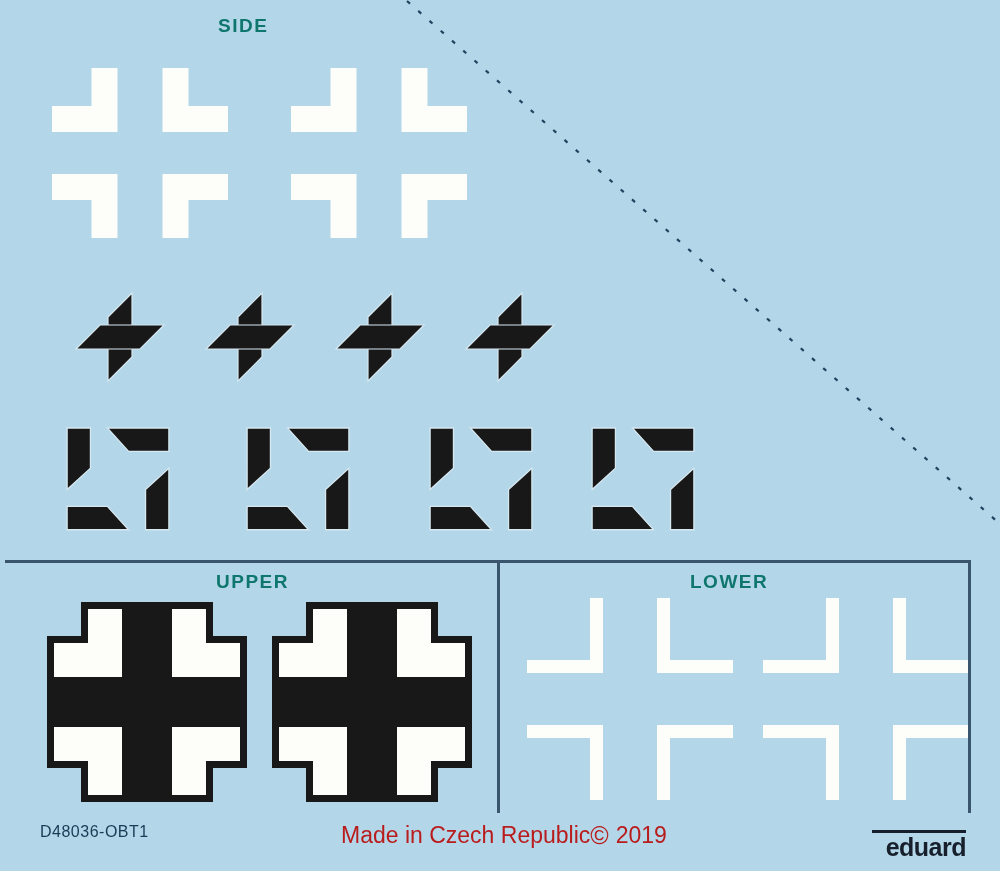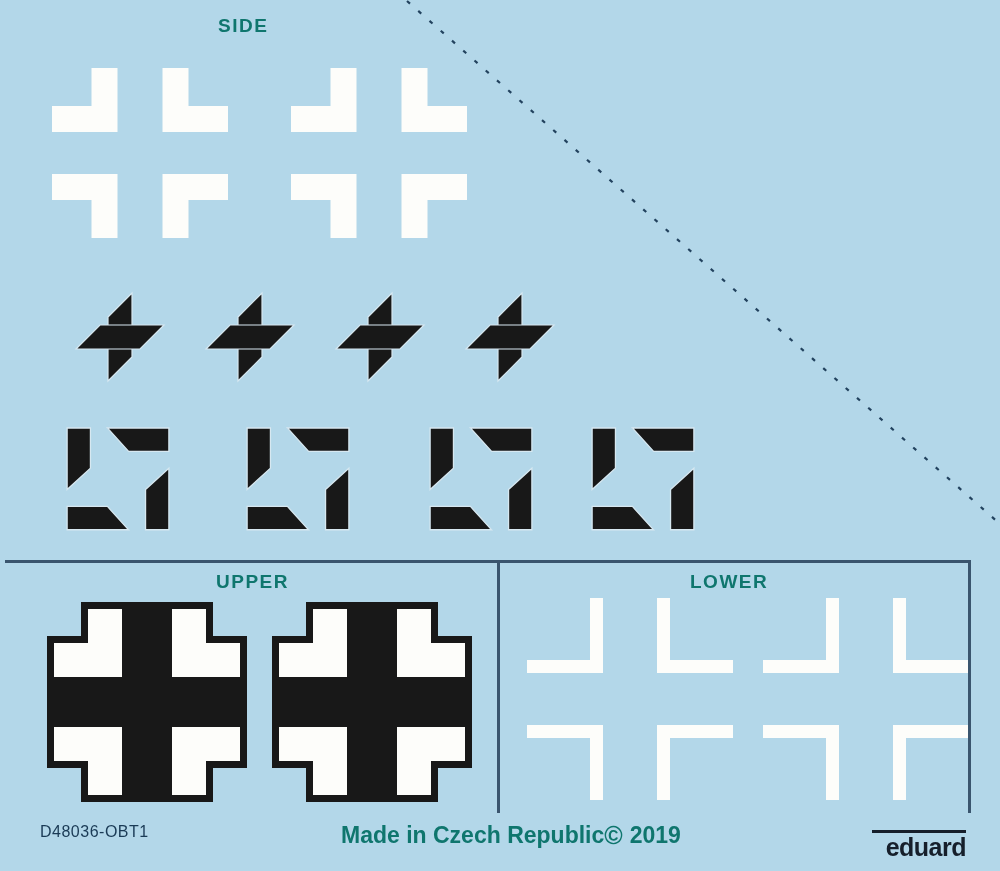--- a/index.html
+++ b/index.html
@@ -27,23 +27,22 @@
   .code{
     position:absolute;
     left:40px;top:823px;
     color:#1a3a55;
     font-size:16px;
     letter-spacing:0.5px;
   }
   .madein{
     position:absolute;
     left:341px;top:821px;
-    color:#0f766e;
+    color:#b91c1c;
     font-size:23px;
-    font-weight:bold;
   }
   .madein .cop{font-size:25px;vertical-align:-1px;}
   .madein .year{margin-left:7px;}
   .brand{
     position:absolute;
     left:872px;top:821px;
     width:94px;
     border-top:3px solid #161f2b;
     border-bottom:3px solid #161f2b;
     padding:1px 0 12px 0;

